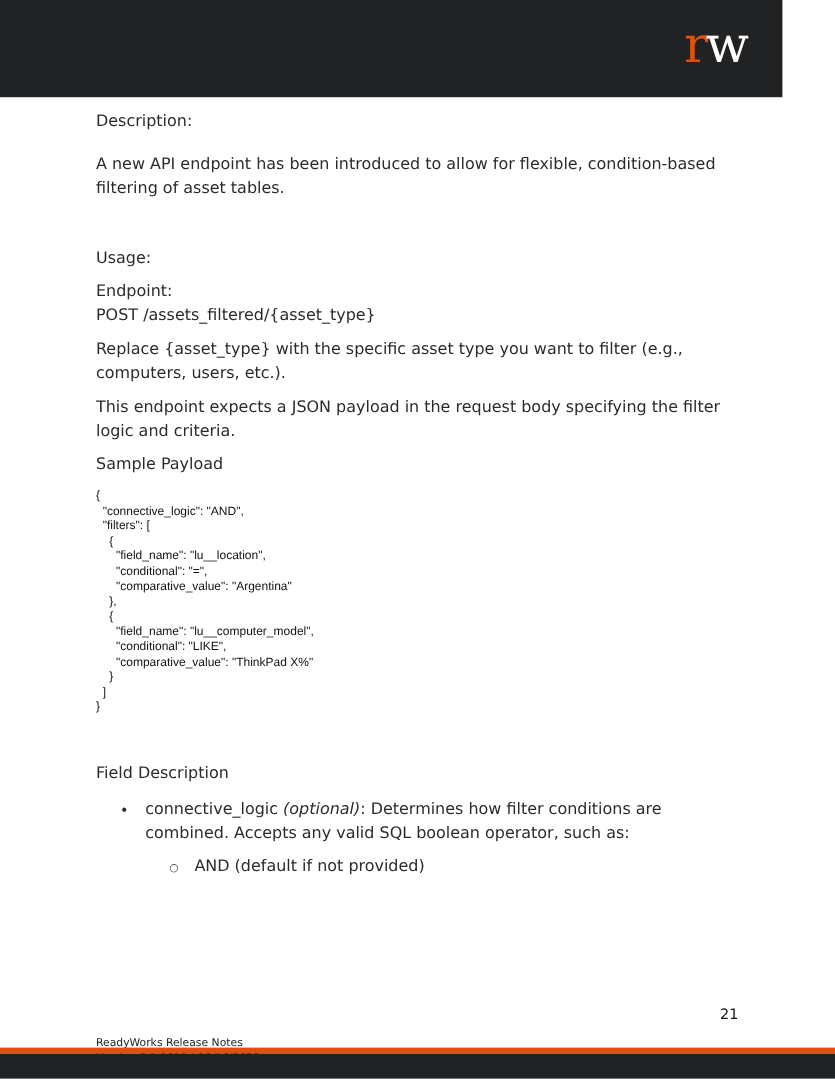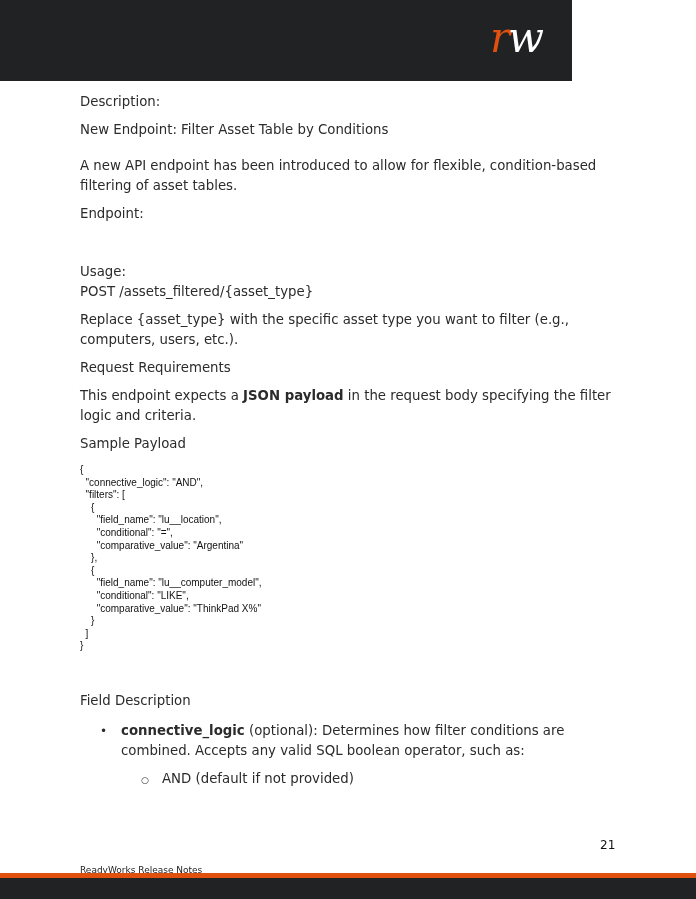--- a/index.html
+++ b/index.html
@@ -1,59 +1,57 @@
 <!DOCTYPE html>
 <html><head>
   <meta charset="utf-8">
   <style>
     html, body { margin: 0; padding: 0; }
     body {
       width: 696px; height: 899px; position: relative; overflow: hidden;
       background: #ffffff; color: #2b2b2b;
       font-family: "DejaVu Sans", sans-serif;
     }
-    .header { position: absolute; left: 0; top: 0; width: 572px; height: 81px; background: #212224; font-style: italic; }
+    .header { position: absolute; left: 0; top: 0; width: 652px; height: 81px; background: #212224; }
     .logo { position: absolute; right: 30px; top: 14px; font-family: "DejaVu Serif", serif; font-size: 42px; line-height: 48px; letter-spacing: -2px; }
     .logo .r { color: #e0500f; }
     .logo .w { color: #ffffff; }
     .content { position: absolute; left: 80px; top: 92px; width: 540px; font-size: 13.3px; line-height: 20px; }
     .h { font-weight: normal; font-size: 13.3px; margin: 0; }
     .p { margin: 0; }
     .code { font-family: "Liberation Sans", sans-serif; font-size: 10px; line-height: 12.6px; white-space: pre; margin: 0; color: #111; }
-    .bold { font-weight: bold; }
-    .ital { }
+    .bold { font-weight: normal; }
+    .ital { font-style: italic; }
     ul.lvl1 { list-style: none; margin: 0; padding: 0; }
     ul.lvl1 > li { position: relative; padding-left: 41px; }
     .bullet { position: absolute; left: 20px; top: 0; font-size: 12px; }
     ul.lvl2 { list-style: none; margin: 8px 0 0 0; padding: 0; }
     ul.lvl2 > li { position: relative; padding-left: 41px; }
     .obullet { position: absolute; left: 20px; top: 1px; font-size: 9px; }
     .footer { position: absolute; left: 80px; top: 864px; font-size: 9px; line-height: 12px; color: #222; }
     .pagenum { position: absolute; left: 600px; top: 838px; font-size: 12px; font-weight: normal; color: #111; }
     .orange-bar { position: absolute; left: 0; top: 873px; width: 696px; height: 5px; background: #e0500f; }
     .bottom-bar { position: absolute; left: 0; top: 878px; width: 696px; height: 21px; background: #212224; }
   </style>
 </head>
 <body>
 
 <div class="header">
   <div class="logo"><span class="r">r</span><span class="w">w</span></div>
 </div>
 
 <div class="content">
   <p class="h">Description:</p>
-  <p class="h" style="margin-top:8px">New Endpoint: Filter Asset Table by Conditions</p>
   <p class="p" style="margin-top:16px">A new API endpoint has been introduced to allow for flexible, condition-based filtering of asset tables.</p>
 
+  <p class="h" style="margin-top:38px">Usage:</p>
   <p class="h" style="margin-top:8px">Endpoint:</p>
-  <p class="h" style="margin-top:38px">Usage:</p>
   <p class="h">POST /assets_filtered/{asset_type}</p>
   <p class="p" style="margin-top:8px">Replace {asset_type} with the specific asset type you want to filter (e.g., computers, users, etc.).</p>
 
-  <p class="h" style="margin-top:8px">Request Requirements</p>
   <p class="p" style="margin-top:8px"><span>This endpoint expects a </span><span class="bold">JSON payload</span><span> in the request body specifying the filter logic and criteria.</span></p>
 
   <p class="h" style="margin-top:8px">Sample Payload</p>
   <pre class="code" style="margin-top:10px">{
   "connective_logic": "AND",
   "filters": [
     {
       "field_name": "lu__location",
       "conditional": "=",
       "comparative_value": "Argentina"

